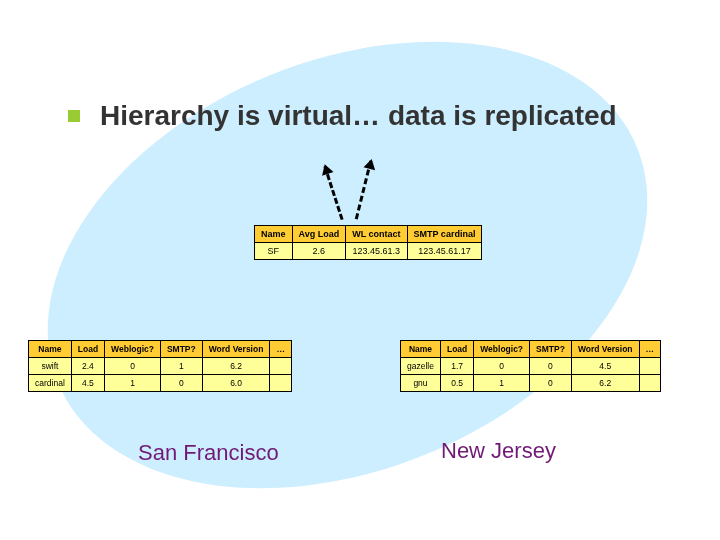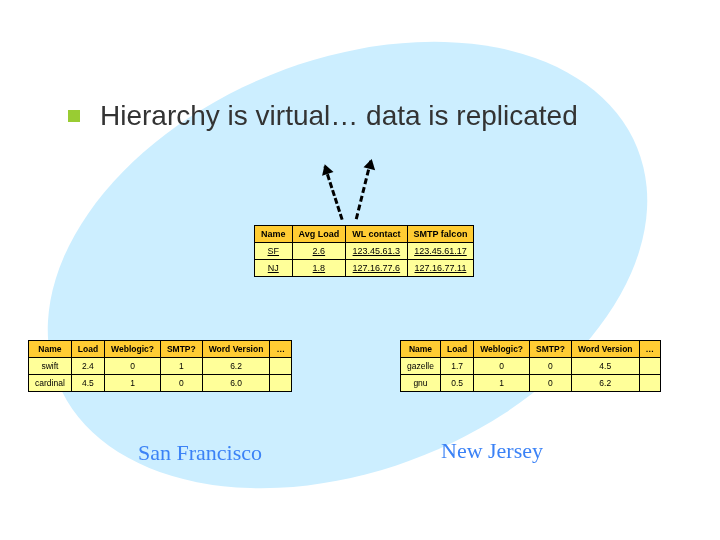--- a/index.html
+++ b/index.html
@@ -22,20 +22,21 @@
     transform: rotate(-22deg);
     z-index: 0;
   }
   .title {
     position: absolute;
     left: 100px;
     top: 100px;
     font-size: 28px;
     color: #333;
     z-index: 2;
+    font-weight: bold;
   }
   .bullet {
     position: absolute;
     left: 68px;
     top: 110px;
     width: 12px;
     height: 12px;
     background: #9c3;
     z-index: 2;
   }
@@ -68,67 +69,60 @@
     background: #d946ef;
   }
   th, td {
     border: 1px solid #000;
     padding: 3px 6px;
     text-align: center;
     white-space: nowrap;
   }
   .summary { left: 254px; top: 225px; }
   .summary th { background: #ffcc33; font-weight: bold; }
-  .summary td { background: #ffff99; text-decoration: underline; }
+  .summary td { background: #ffff99; }
 
   .hosts { font-size: 8.5px; }
   .hosts th { background: #ffcc33; font-weight: bold; }
   .hosts td { background: #ffff99; }
   .sf { left: 28px; top: 340px; }
   .nj { left: 400px; top: 340px; }
 
   .caption {
     position: absolute;
     font-size: 22px;
-    color: #3b82f6;
+    color: #701a75;
     z-index: 3;
-    font-family: Liberation Serif, serif;
   }
   .cap-sf { left: 138px; top: 440px; }
   .cap-nj { left: 441px; top: 438px; }
 </style>
 </head>
 <body>
 
 <div class="ellipse"></div>
 <div class="bullet"></div>
 <div class="title">Hierarchy is virtual… data is replicated</div>
 
 <div class="arrow arrow1"></div>
 <div class="arrow arrow2"></div>
 
 <table class="summary">
   <tbody>
       <tr>
     <th>Name</th>
     <th>Avg Load</th>
     <th>WL contact</th>
-    <th>SMTP falcon</th>
+    <th>SMTP cardinal</th>
   </tr>
   <tr>
         <td>SF</td>
         <td>2.6</td>
         <td>123.45.61.3</td>
         <td>123.45.61.17</td>
-      </tr>
-  <tr>
-        <td>NJ</td>
-        <td>1.8</td>
-        <td>127.16.77.6</td>
-        <td>127.16.77.11</td>
       </tr>
 </tbody>
   </table>
 
 <table class="hosts sf">
   <tbody>
       <tr>
     <th>Name</th>
     <th>Load</th>
     <th>Weblogic?</th>

